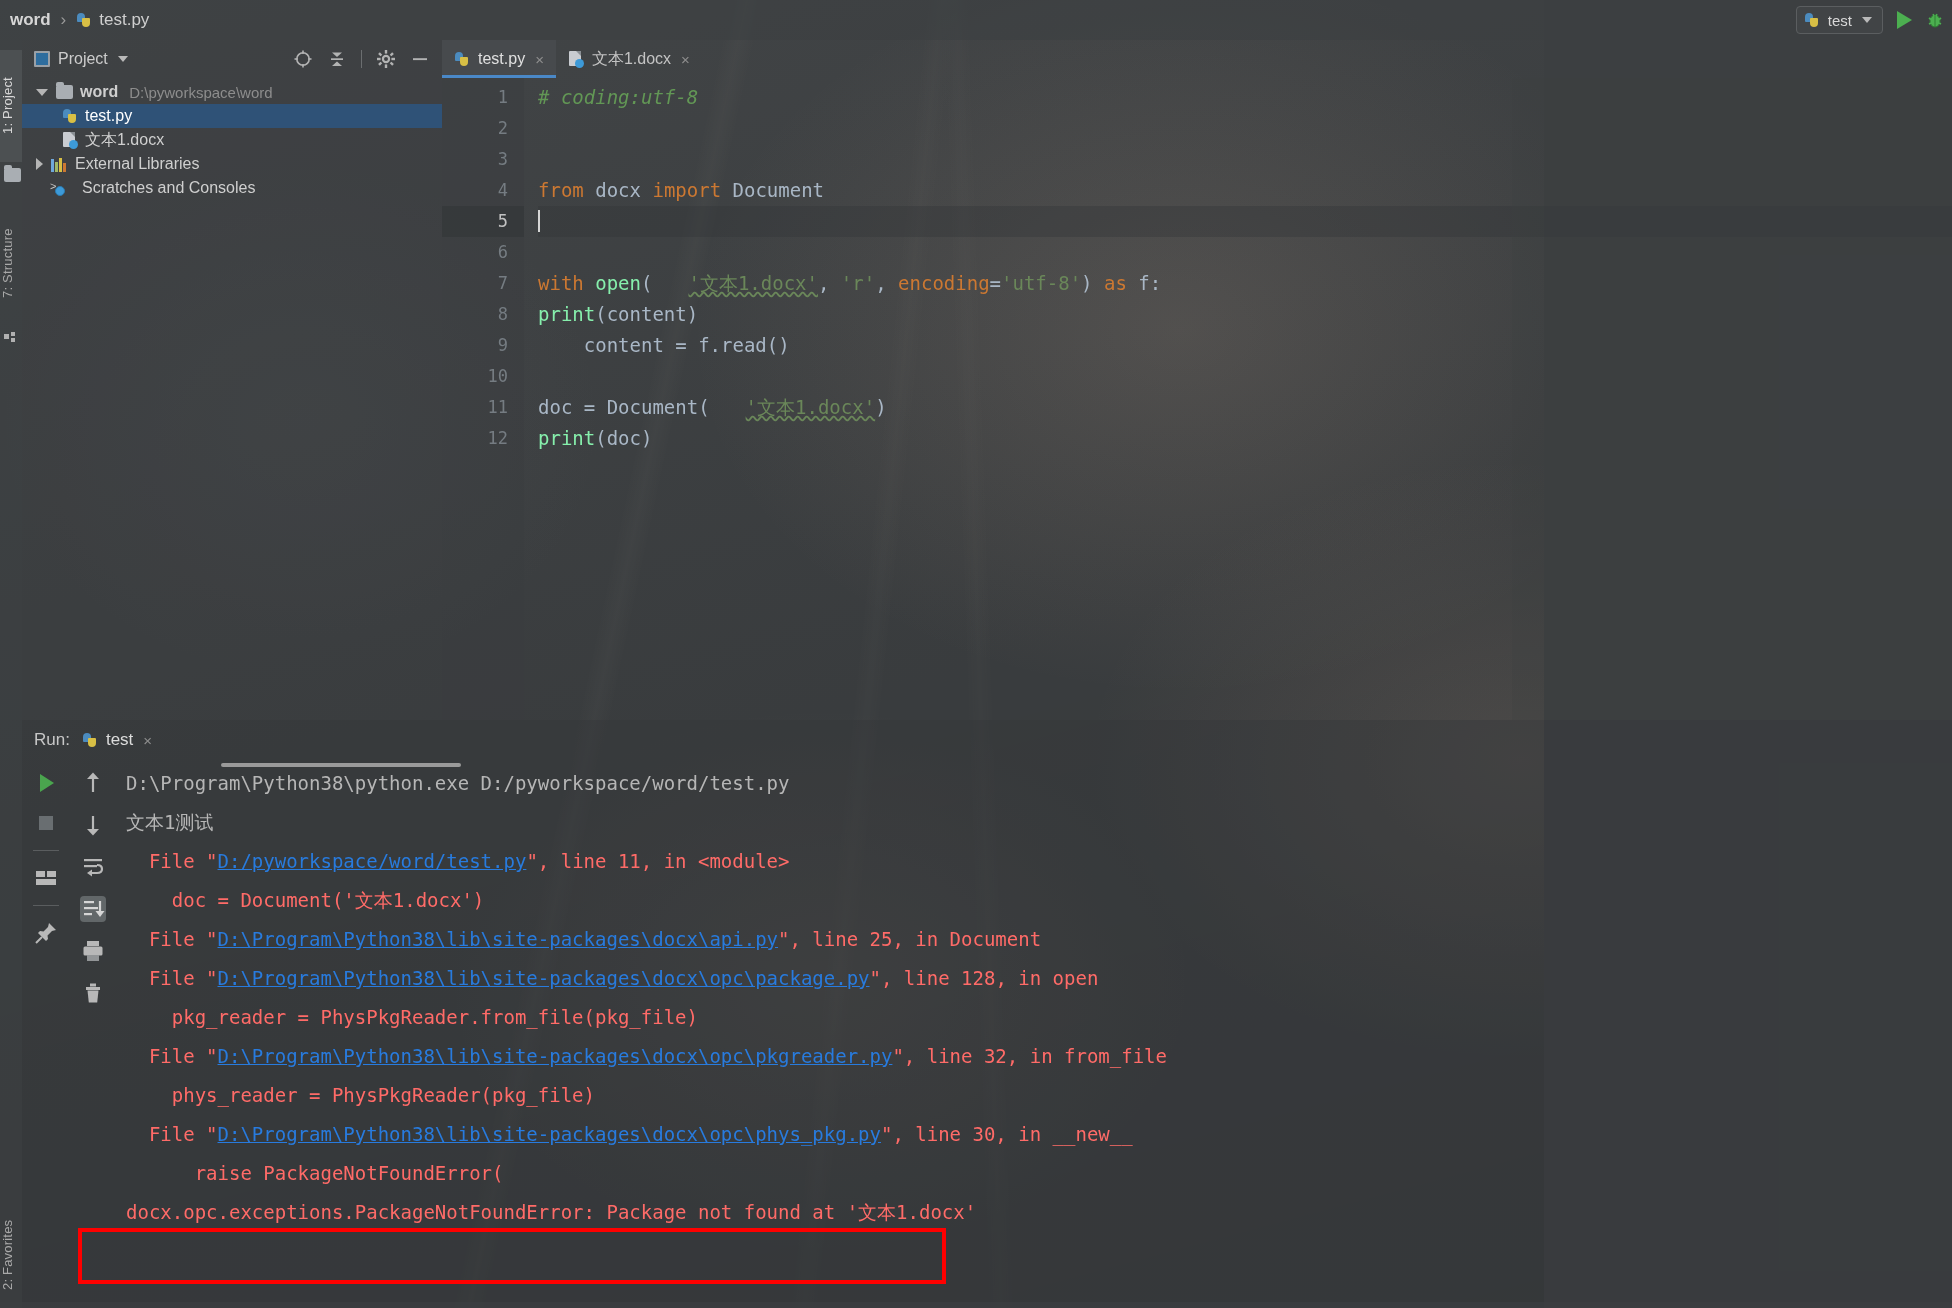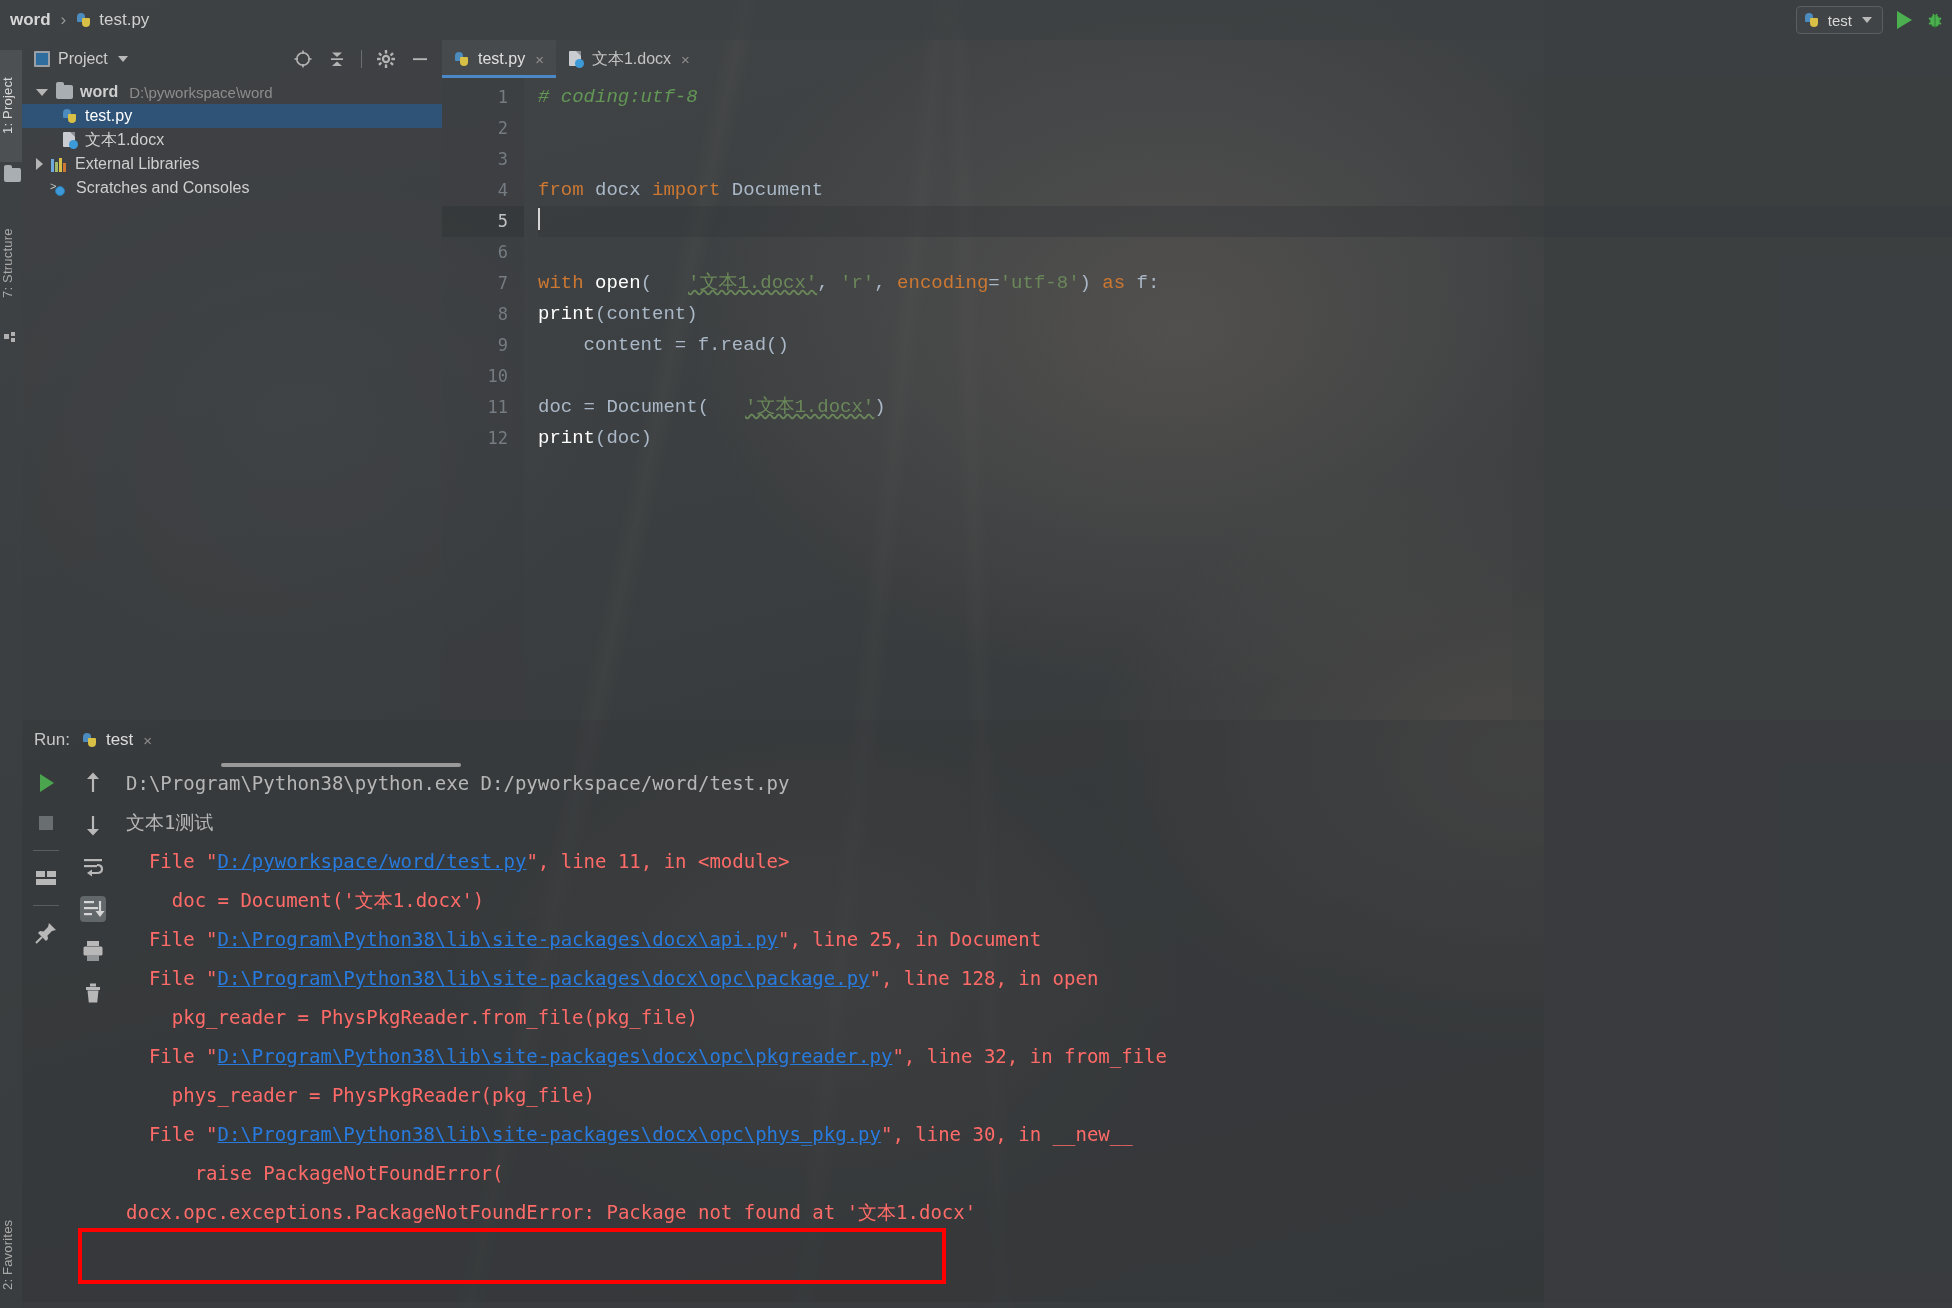--- a/index.html
+++ b/index.html
@@ -175,24 +175,24 @@
     width: 82px; flex: none; background: rgba(58,61,63,0.38);
     font-family: "DejaVu Sans Mono", monospace; font-size: 17px;
     color: #757c82; text-align: right; padding-top: 4px;
   }
   .gutter .gline { height: 31px; line-height: 31px; padding-right: 16px; }
   .gutter .gline.cur { color: #c2c2c2; background: rgba(50,53,55,0.55); }
   .code {
     flex: 1; padding: 4px 0 0 14px; position: relative;
     font-family: "DejaVu Sans Mono", monospace; font-size: 19px;
   }
-  .cline { height: 31px; line-height: 31px; white-space: pre; font-family: Liberation Mono, monospace; }
+  .cline { height: 31px; line-height: 31px; white-space: pre; }
   .cline.cur { background: rgba(50,53,55,0.35); }
   .k  { color: #cc7832; }        
-  .fn { color: #ffffff; }        
+  .fn { color: #86efac; }        
   .s  { color: #6a8759; }        
   .cm { color: #629755; font-style: italic; }  
   .id { color: #a9b7c6; }
   .sq { text-decoration: underline wavy #6a8759; text-decoration-skip-ink: none; margin-left: 36px; }
   .caret {
     display: inline-block; width: 2px; height: 22px; background: #d6d6d6;
     vertical-align: -4px; animation: none;
   }
   .code-bg-right {
     position: absolute; right: 0; top: 0; width: 440px; height: 100%;
@@ -378,21 +378,21 @@
             <i style="height:9px;background:#cc7832"></i>
         </span>
         <span>External Libraries</span>
       </div>
 
       <div class="trow indent-2">
         <span class="scratchicon">
             <span class="sh">&gt;_</span>
             <span class="clk"></span>
           </span>
-        <span style="margin-left:2px">Scratches and Consoles</span>
+        <span style="margin-left:8px">Scratches and Consoles</span>
       </div>
     </div>
   </div>
 
   <div class="editor-pane">
     <div class="tabbar">
       <div class="etab active">
         <span class="pyicon">
             <span class="pg"></span>
             <span class="py"></span>

